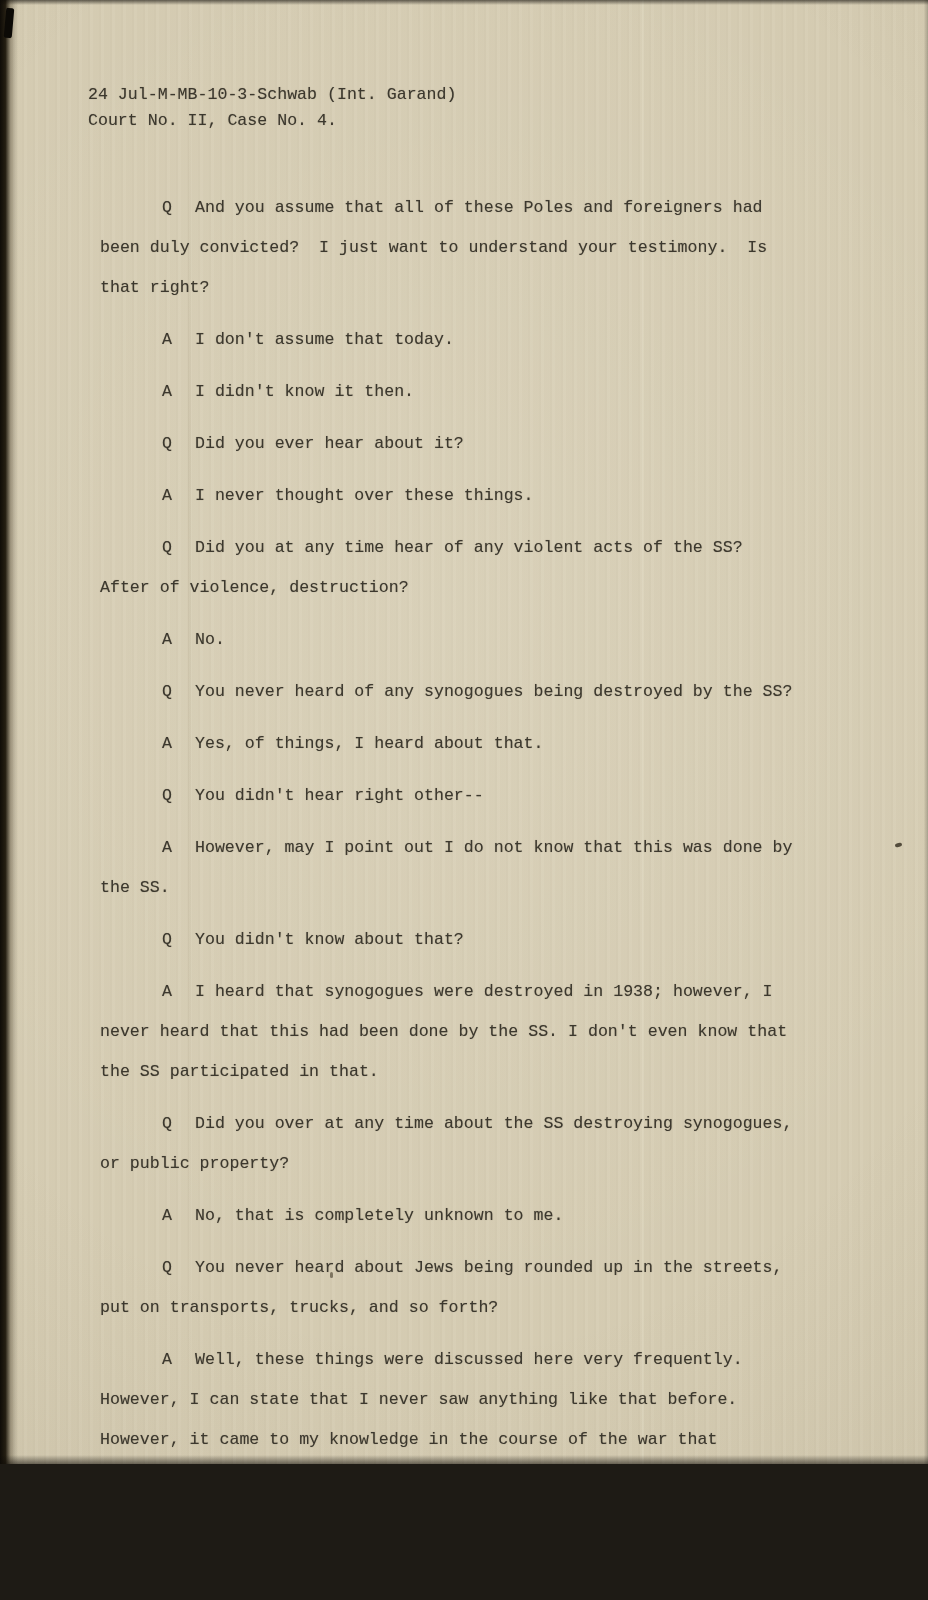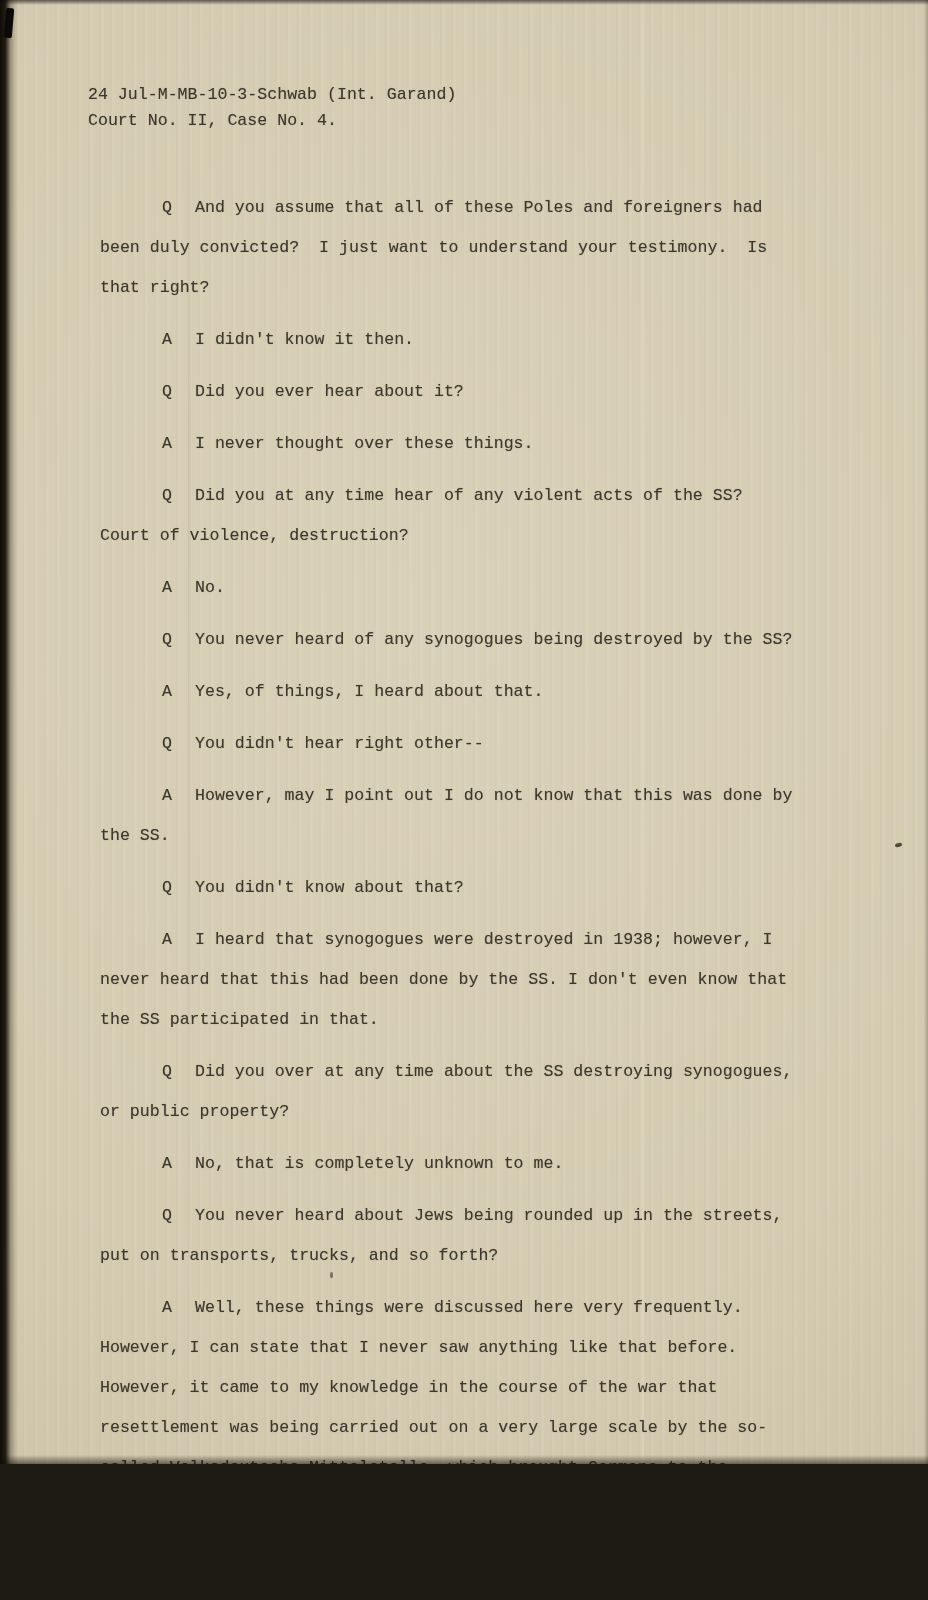--- a/index.html
+++ b/index.html
@@ -140,24 +140,25 @@
   <div class="streak streak-2"></div>
 
   <div class="content">
     <div class="header">
       <div class="header-line">24 Jul-M-MB-10-3-Schwab (Int. Garand)</div>
       <div class="header-line">Court No. II, Case No. 4.</div>
     </div>
 
     <div class="transcript">
         <p class="qa"><span class="speaker">Q</span><span class="ptext">And you assume that all of these Poles and foreigners had been duly convicted?  I just want to understand your testimony.  Is that right?</span></p>
+        <p class="qa"><span class="speaker">A</span><span class="ptext">I don't assume that today.</span></p>
         <p class="qa"><span class="speaker">A</span><span class="ptext">I didn't know it then.</span></p>
         <p class="qa"><span class="speaker">Q</span><span class="ptext">Did you ever hear about it?</span></p>
         <p class="qa"><span class="speaker">A</span><span class="ptext">I never thought over these things.</span></p>
-        <p class="qa"><span class="speaker">Q</span><span class="ptext">Did you at any time hear of any violent acts of the SS?  Court of violence, destruction?</span></p>
+        <p class="qa"><span class="speaker">Q</span><span class="ptext">Did you at any time hear of any violent acts of the SS?  After of violence, destruction?</span></p>
         <p class="qa"><span class="speaker">A</span><span class="ptext">No.</span></p>
         <p class="qa"><span class="speaker">Q</span><span class="ptext">You never heard of any synogogues being destroyed by the SS?</span></p>
         <p class="qa"><span class="speaker">A</span><span class="ptext">Yes, of things, I heard about that.</span></p>
         <p class="qa"><span class="speaker">Q</span><span class="ptext">You didn't hear right other--</span></p>
         <p class="qa"><span class="speaker">A</span><span class="ptext">However, may I point out I do not know that this was done by the SS.</span></p>
         <p class="qa"><span class="speaker">Q</span><span class="ptext">You didn't know about that?</span></p>
         <p class="qa"><span class="speaker">A</span><span class="ptext">I heard that synogogues were destroyed in 1938; however, I never heard that this had been done by the SS. I don't even know that the SS participated in that.</span></p>
         <p class="qa"><span class="speaker">Q</span><span class="ptext">Did you over at any time about the SS destroying synogogues, or public property?</span></p>
         <p class="qa"><span class="speaker">A</span><span class="ptext">No, that is completely unknown to me.</span></p>
         <p class="qa"><span class="speaker">Q</span><span class="ptext">You never heard about Jews being rounded up in the streets, put on transports, trucks, and so forth?</span></p>

